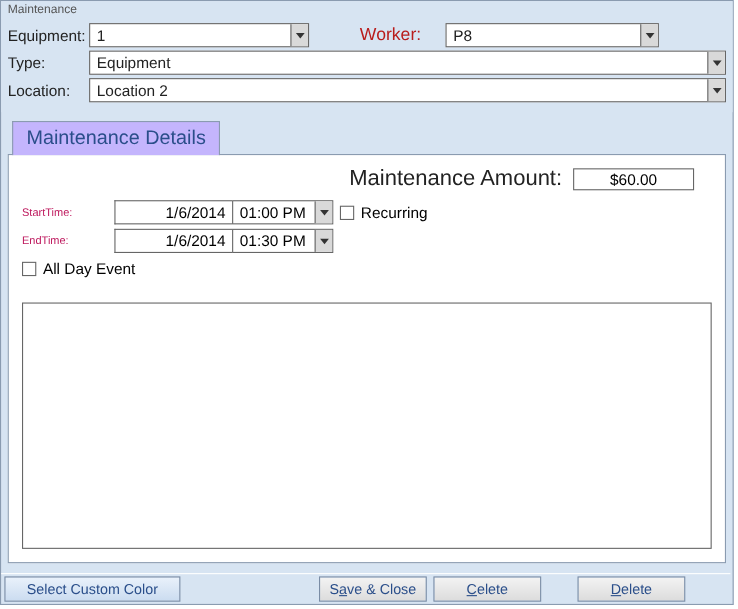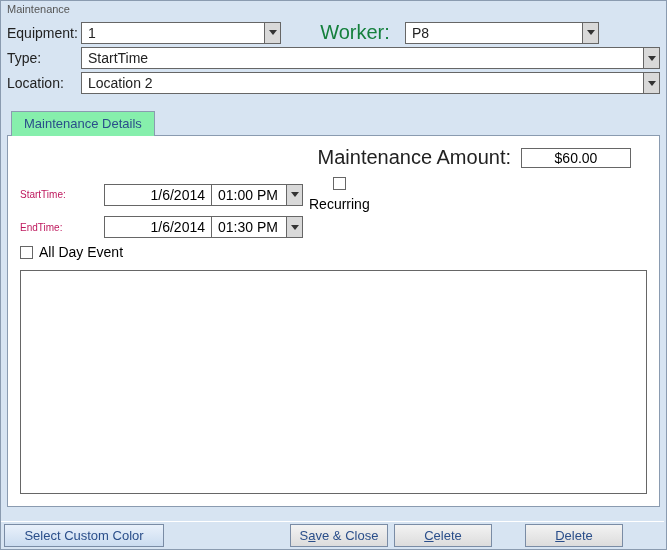--- a/index.html
+++ b/index.html
@@ -37,22 +37,22 @@
     margin-bottom: 3px;
   }
   .lbl {
     width: 74px;
     font-size: 14px;
     color: #222;
   }
   .lbl2 {
     width: 100px;
     text-align: center;
-    font-size: 20px;
-    color: #15803d;
+    font-size: 16px;
+    color: #b91c1c;
   }
   .combo {
     position: relative;
     display: flex;
     align-items: stretch;
     height: 22px;
     background: #fff;
     border: 1px solid #666;
   }
   .combo .val {
@@ -87,23 +87,23 @@
   .content {
     margin: 8px 6px 0 6px;
     height: 399px;
     position: relative;
   }
   .tab {
     display: inline-block;
     border: 1px solid #8a9bb0;
     border-bottom: none;
     padding: 4px 12px 5px 12px;
-    font-size: 13px;
+    font-size: 18px;
     color: #2a4e8a;
-    background: #86efac;
+    background: #c4b5fd;
     position: relative;
     z-index: 2;
     margin-left: 4px;
   }
   .panel {
     border: 1px solid #8a9bb0;
     background: #fff;
     height: 372px;
     margin-top: -1px;
     position: relative;
@@ -149,21 +149,20 @@
     line-height: 18px;
     font-size: 14px;
   }
   .date-field.nowrap { border-right: none; }
   .time-part .val { width: 74px; text-align: left; padding-left: 6px; }
   .chk-wrap {
     display: flex;
     align-items: center;
     gap: 6px;
     margin-left: 6px;
-    flex-direction: column;
   }
   .chk {
     width: 13px; height: 13px;
     border: 1px solid #666;
     background: #fff;
   }
   .chk-lbl { font-size: 14px; }
   .allday { margin-top: 6px; display: flex; align-items: center; gap: 6px; }
   .notes {
     position: absolute;
@@ -219,21 +218,21 @@
       <div class="spacer1"></div>
       <div class="lbl2">Worker:</div>
       <div class="combo combo-worker">
         <div class="val">P8</div>
         <div class="arrow"></div>
       </div>
     </div>
     <div class="row">
       <div class="lbl">Type:</div>
       <div class="combo combo-full">
-        <div class="val">StartTime</div>
+        <div class="val">Equipment</div>
         <div class="arrow"></div>
       </div>
     </div>
     <div class="row">
       <div class="lbl">Location:</div>
       <div class="combo combo-full">
         <div class="val">Location 2</div>
         <div class="arrow"></div>
       </div>
     </div>

